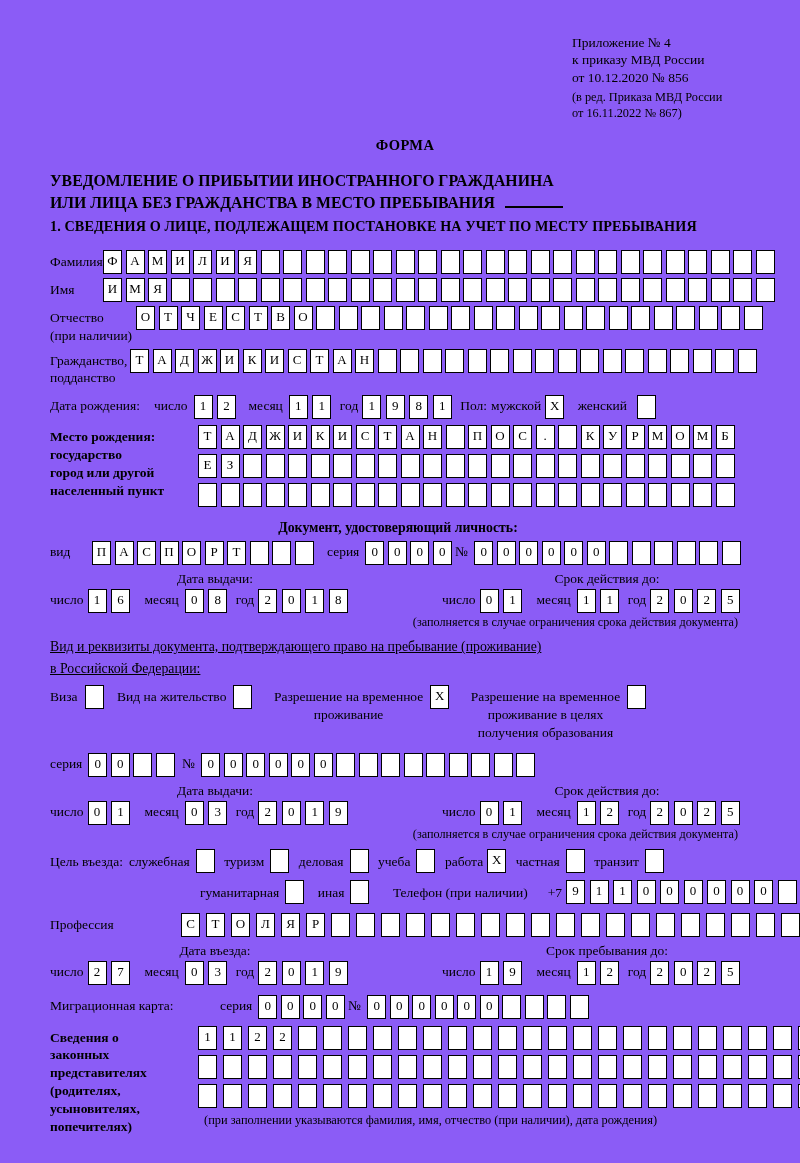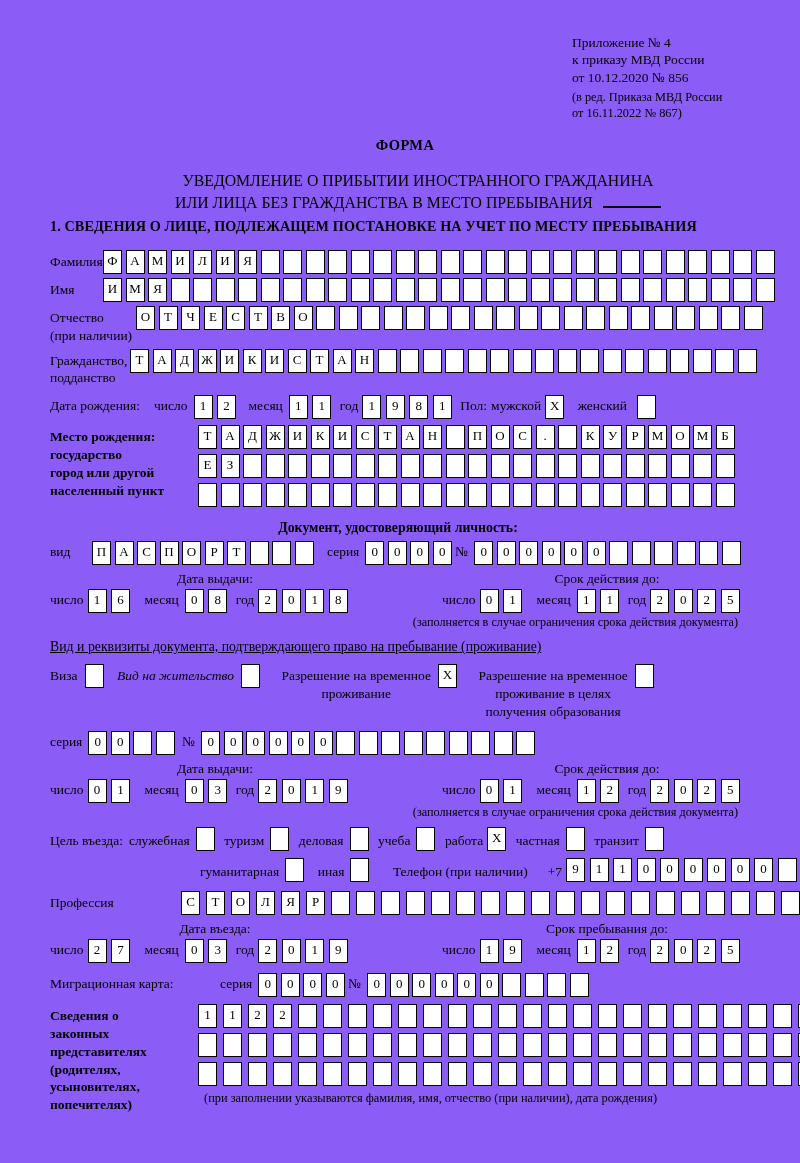--- a/index.html
+++ b/index.html
@@ -6,21 +6,21 @@
   html,body { background:#e8e8e8; }
   body { font-family:"Liberation Serif","DejaVu Serif",serif; color:#000; }
   .page { width:800px; height:1163px; background:#8b5cf6; margin:0 auto; padding:34px 14px 10px 50px; overflow:hidden; }
 
   
   .hdr-wrap { display:flex; justify-content:flex-end; padding-right:22px; }
   .hdr { width:192px; font-size:13.5px; line-height:1.28; }
   .hdr .sub { font-size:12.3px; margin-top:4px; }
   .forma { text-align:center; font-weight:bold; font-size:14.5px; margin:16px 26px 8px 0; letter-spacing:.4px; }
 
-  .title { text-align:center; font-weight:normal; font-size:15.8px; line-height:1.35; margin-top:16px; }
+  .title { font-weight:bold; font-size:15.8px; line-height:1.35; margin-top:16px; }
   .uline { display:inline-block; width:58px; border-bottom:2px solid #000; height:14px; margin-left:10px; }
 
   .sec-heading { font-weight:bold; font-size:14.2px; margin:5px 0 15px; letter-spacing:.1px; white-space:nowrap; }
 
   
   .cell { display:inline-block; width:19px; height:24px; border:1.7px solid #000; margin-right:3.5px;
           text-align:center; font-size:13px; line-height:20px; vertical-align:top; background:#fff; }
   .gap6 .cell { margin-right:6px; }
   .gap4 .cell { margin-right:4.5px; }
   .cells { display:inline-block; white-space:nowrap; }
@@ -172,30 +172,31 @@
         <span class="cells gap4"><span class="cell">1</span><span class="cell">1</span></span>
         <span class="inline-lbl ml4 mr4">год</span>
         <span class="cells gap4"><span class="cell">2</span><span class="cell">0</span><span class="cell">2</span><span class="cell">5</span></span>
       </div>
     </div>
   </div>
   <div class="fill-note">(заполняется в случае ограничения срока действия документа)</div>
 
   <div class="intro">
     <div>Вид и реквизиты документа, подтверждающего право на пребывание (проживание)</div>
+    <div>в Российской Федерации:</div>
   </div>
 
   <div class="opt-row">
     <div class="opt" style="margin-right:10px;">
       <div class="olabel">
           <div>Виза</div>
         </div>
       <span><span class="cell"></span></span>
     </div>
-    <div class="opt" style="margin-right:18px;font-style:italic;">
+    <div class="opt" style="margin-right:18px;">
       <div class="olabel">
           <div>Вид на жительство</div>
         </div>
       <span><span class="cell"></span></span>
     </div>
     <div class="opt" style="margin-right:18px;">
       <div class="olabel center">
           <div>Разрешение на временное</div>
           <div>проживание</div>
         </div>

